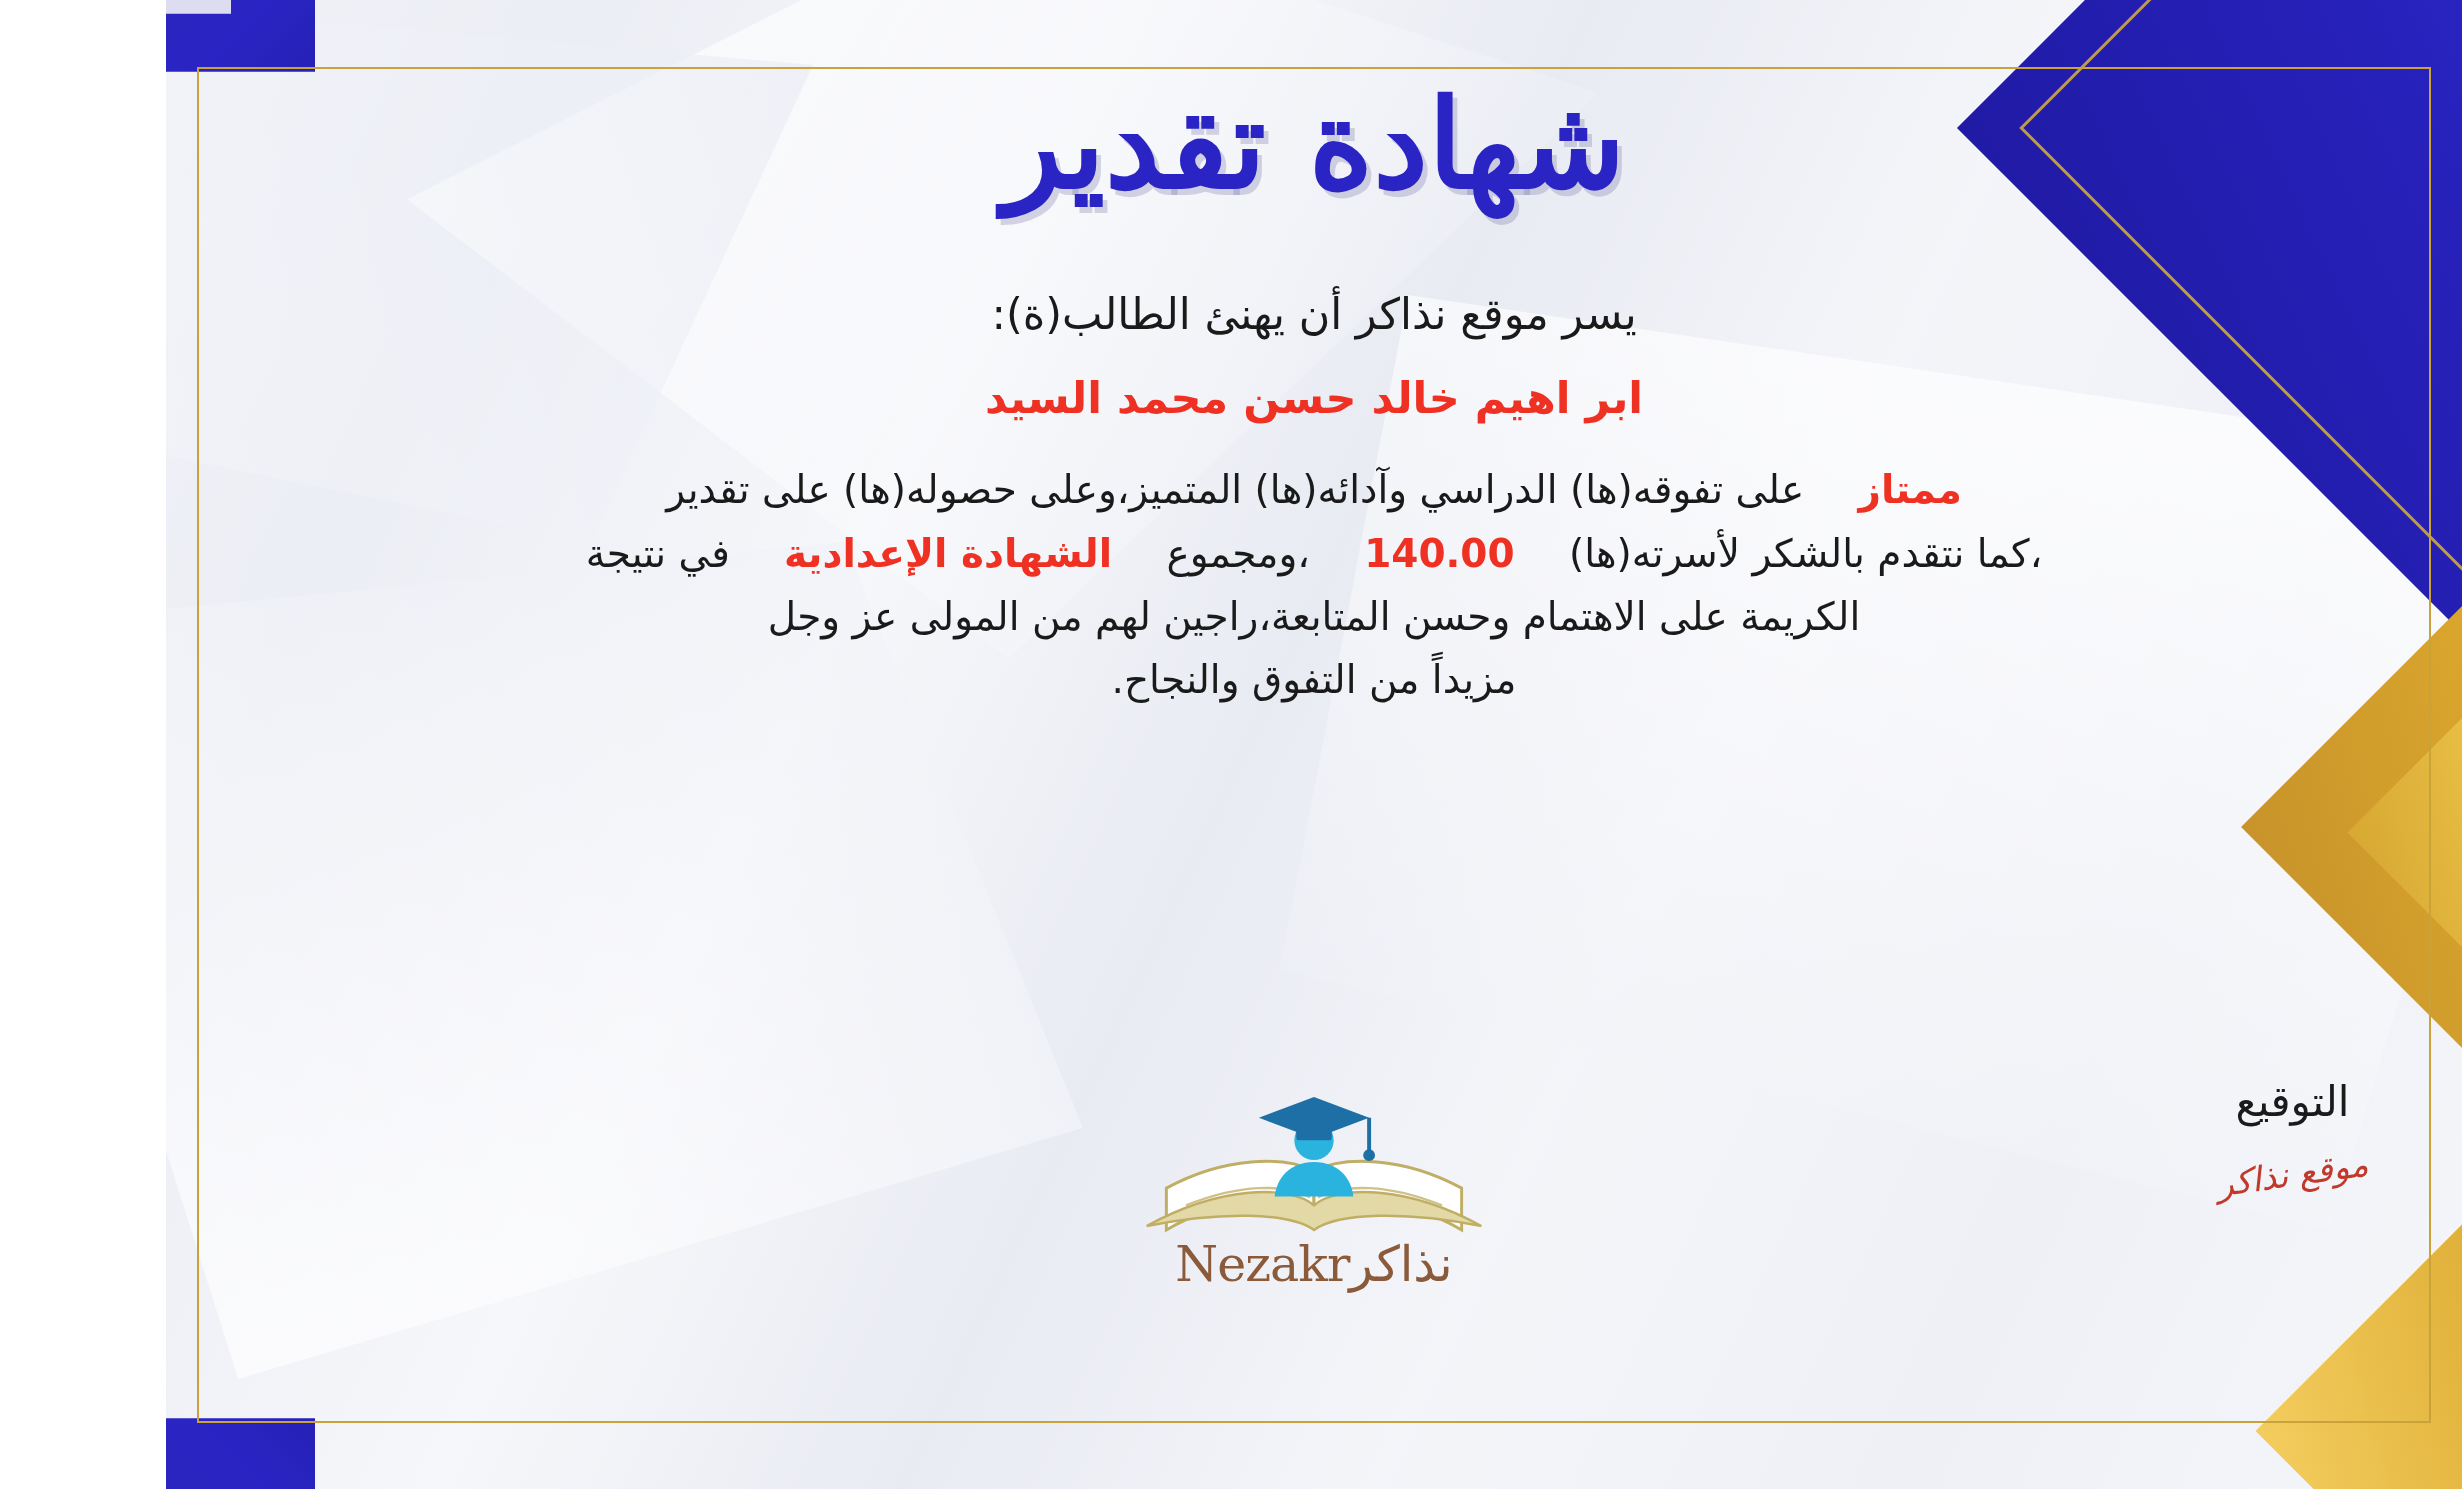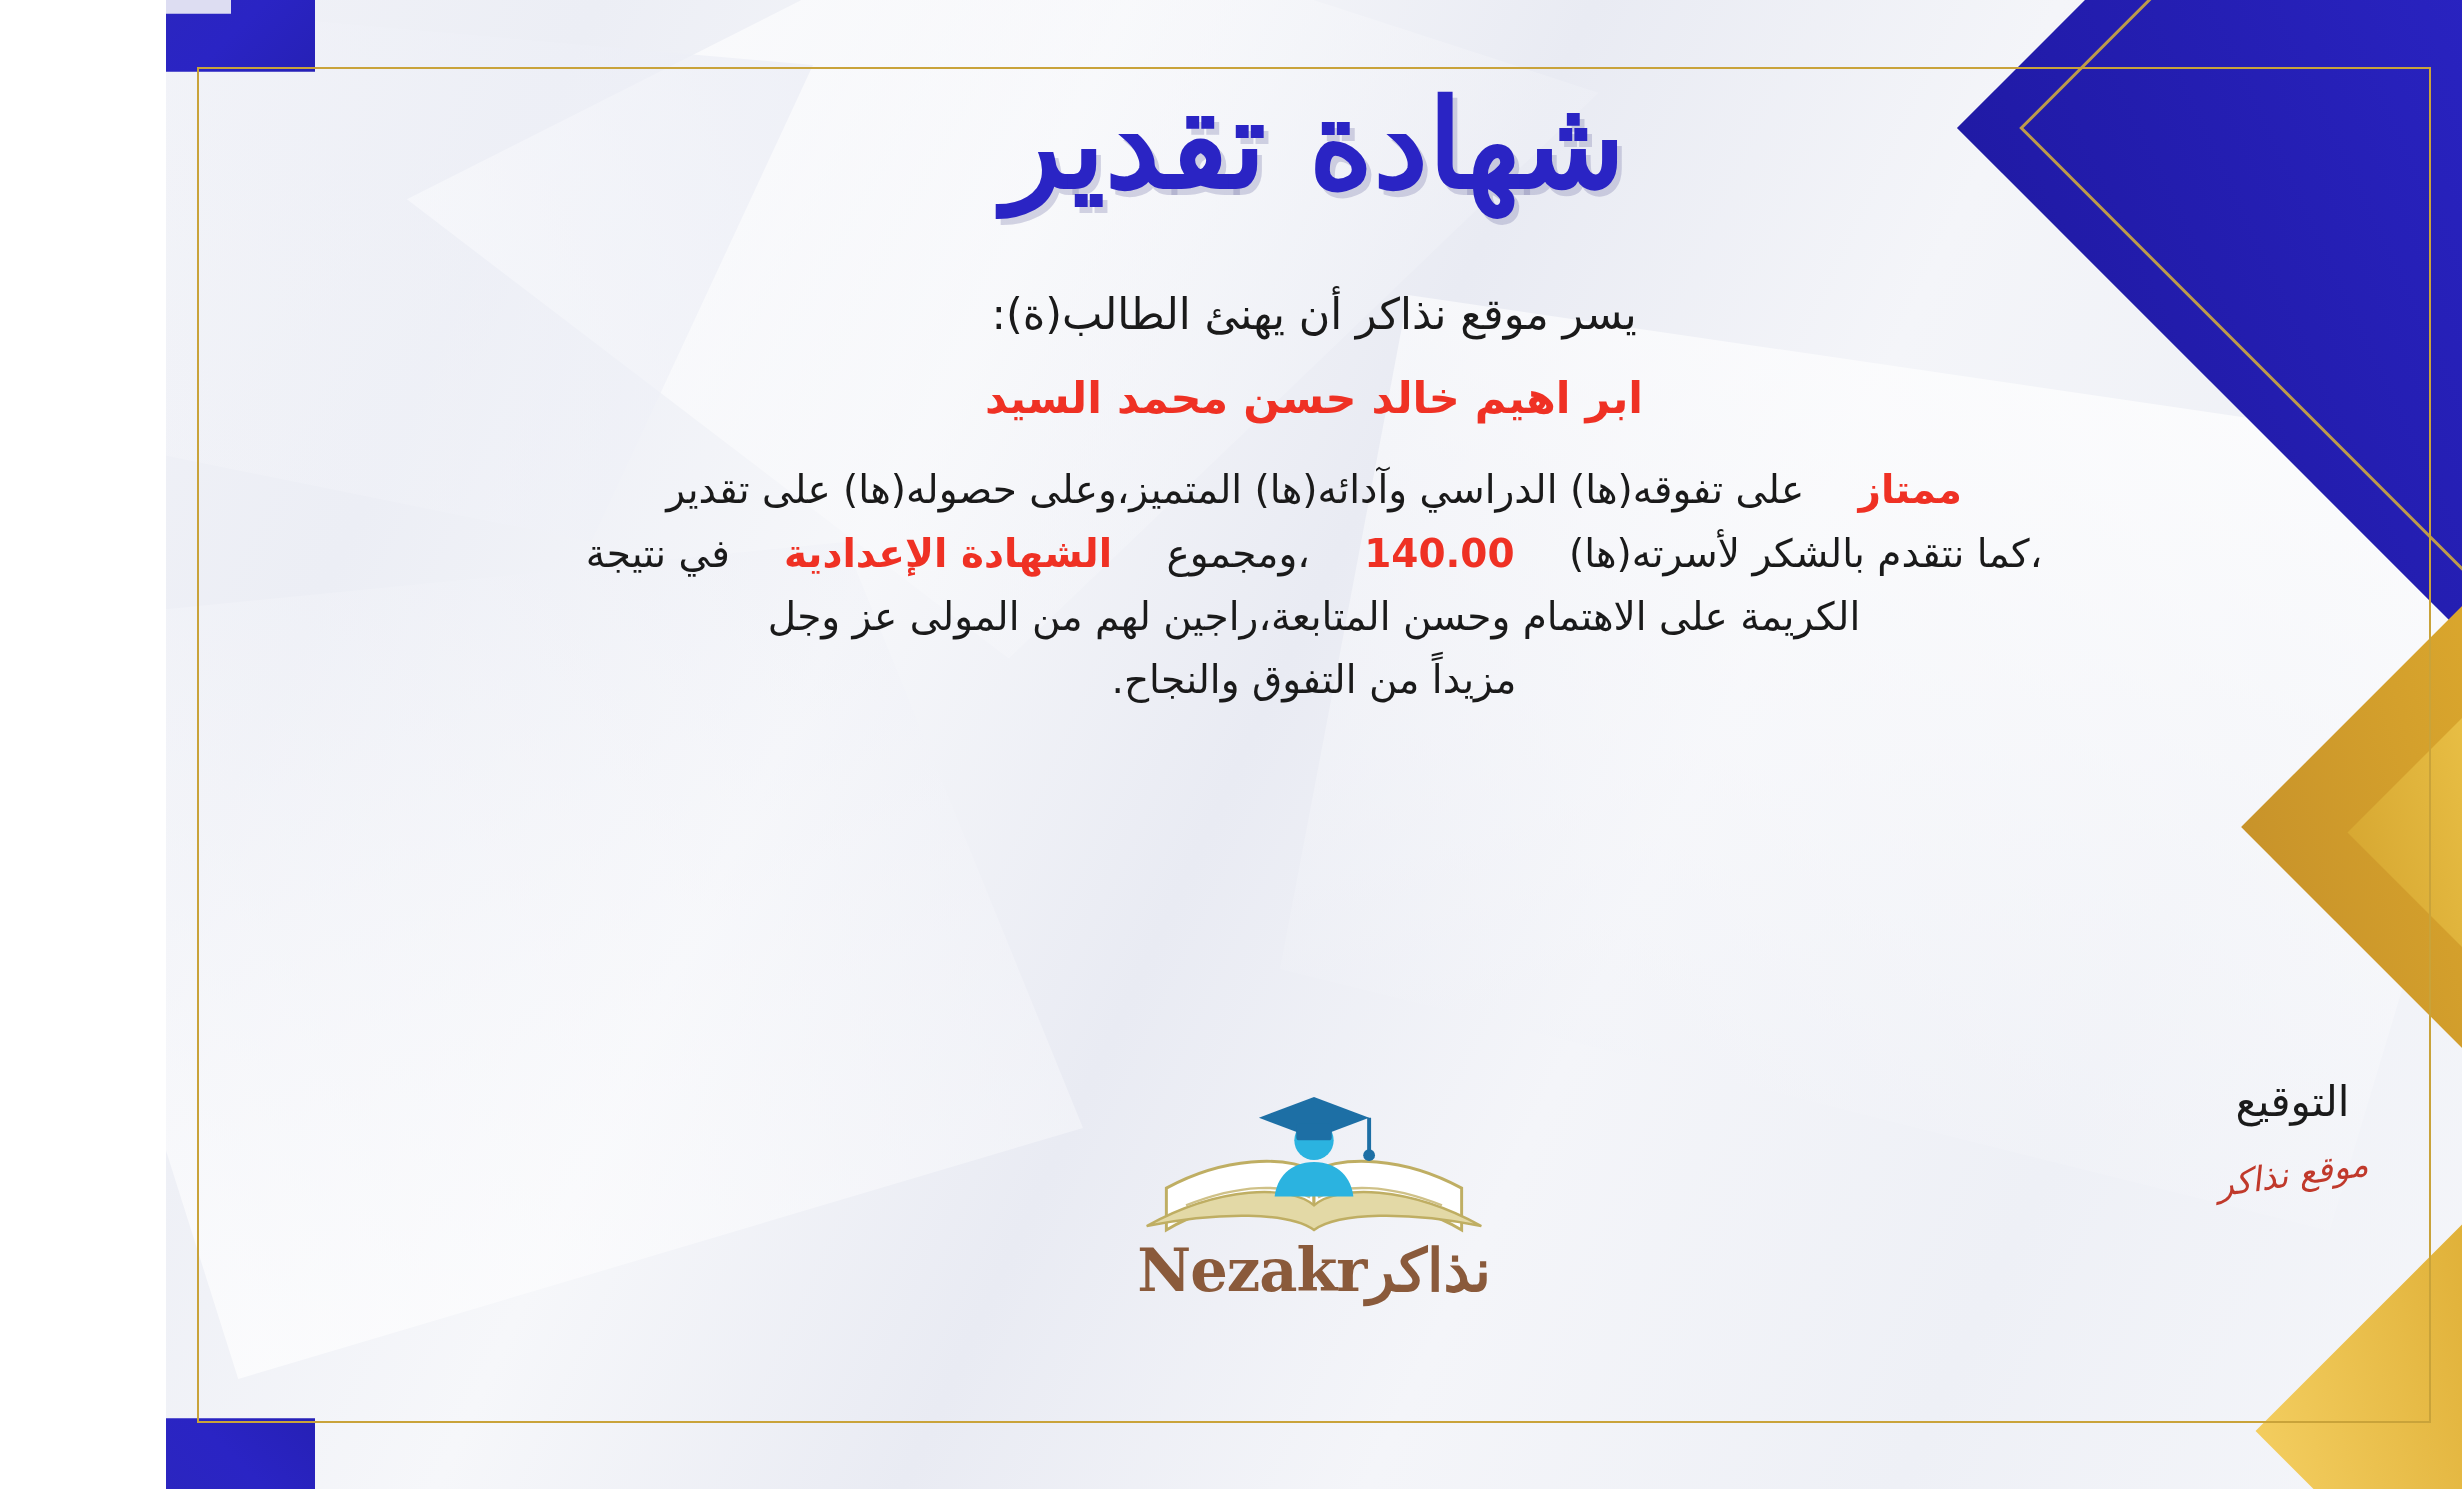--- a/index.html
+++ b/index.html
@@ -210,22 +210,22 @@
     position: absolute;
     top: 4.9px; left: 0; right: 0;
     display: flex;
     flex-direction: column;
     align-items: center;
   }
   .logo-mark { width: 374px; height: 163px; display: block; }
   .logo-text {
     margin-top: -8.9px;
     font-family: "DejaVu Serif", "Liberation Serif", serif;
-    font-size: 59px;
-    font-weight: 700;
+    font-size: 49px;
+    font-weight: 400;
     color: #8a5a3b;
     letter-spacing: -1px;
     direction: rtl;
   }
 </style>
 </head>
 <body>
 
 <div class="certificate">
 

